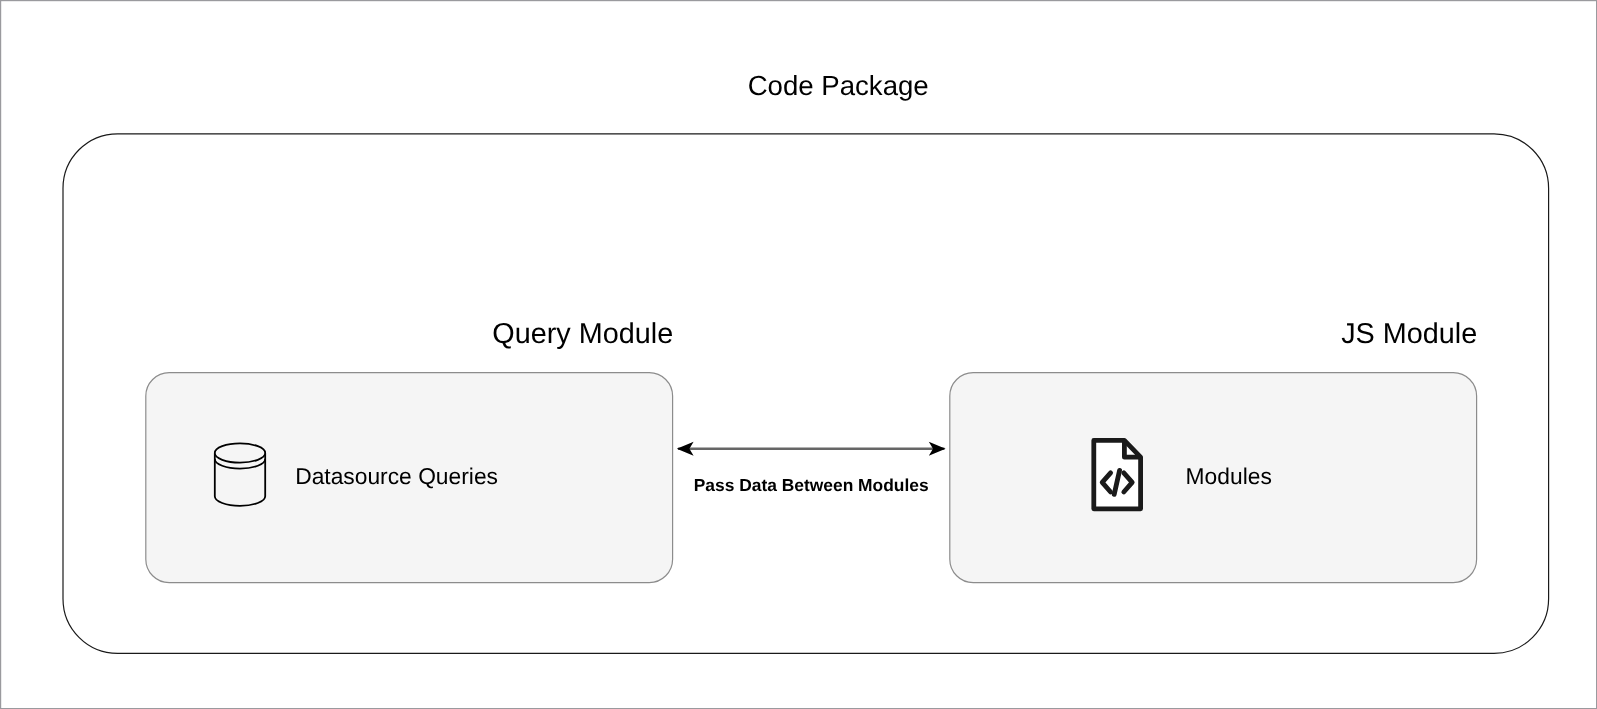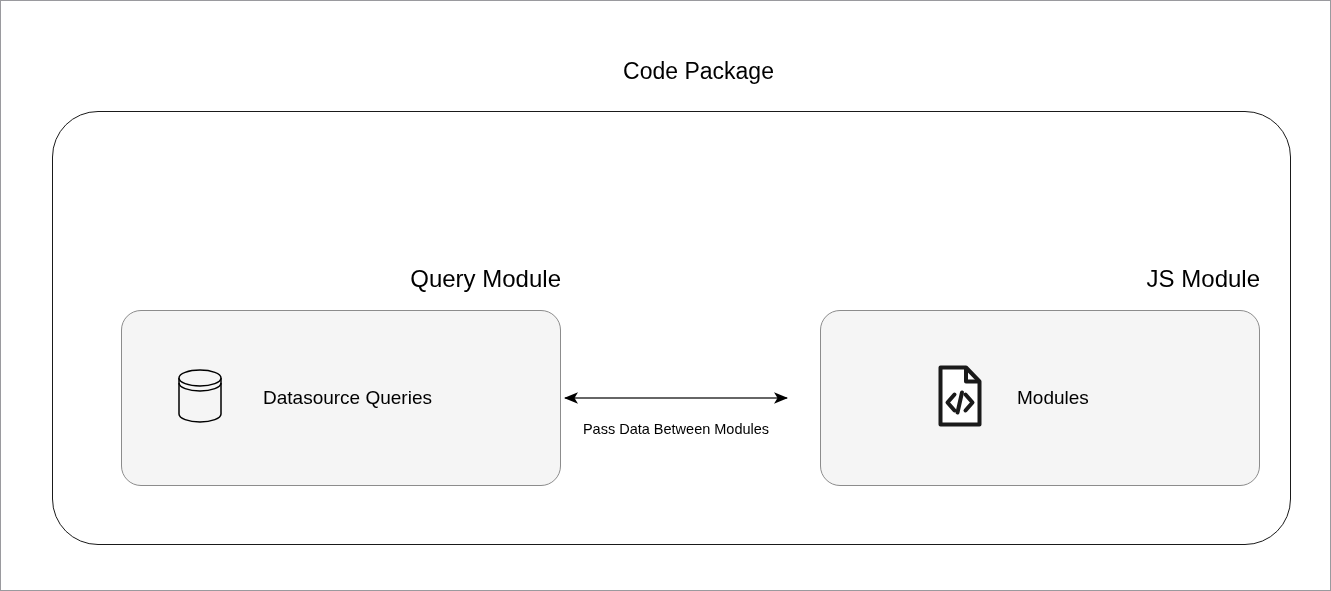--- a/index.html
+++ b/index.html
@@ -47,21 +47,21 @@
     background: #ffffff;
     box-sizing: border-box;
   }
 
   
   .module {
     position: absolute;
     top: 264px;
   }
   .module-query  { left: 120px; width: 440px; }
-  .module-js     { left: 790px; width: 440px; margin-left: 29px; }
+  .module-js     { left: 790px; width: 440px; }
 
   .module-label {
     text-align: right;
     font-size: 24px;
     color: #000000;
     line-height: 28px;
     white-space: nowrap;
     margin-bottom: 17px;
   }
 
@@ -90,30 +90,31 @@
 
   .node-icon {
     flex: 0 0 auto;
     display: block;
   }
   .node-label {
     font-size: 19px;
     color: #000000;
     white-space: nowrap;
   }
-  .module-query .node-label { margin-left: 39px; }
+  .module-query .node-label { margin-left: 22px; }
   .module-js    .node-label { margin-left: 33px; }
 
   
   .connector {
     position: absolute;
     left: 552px;
-    top: 384px;
+    top: 360px;
     width: 246px;
     height: 60px;
+    font-weight: bold;
   }
   .connector-label {
     position: absolute;
     left: 0;
     top: 36px;
     width: 246px;
     text-align: center;
     font-size: 14.5px;
     color: #000000;
     white-space: nowrap;

